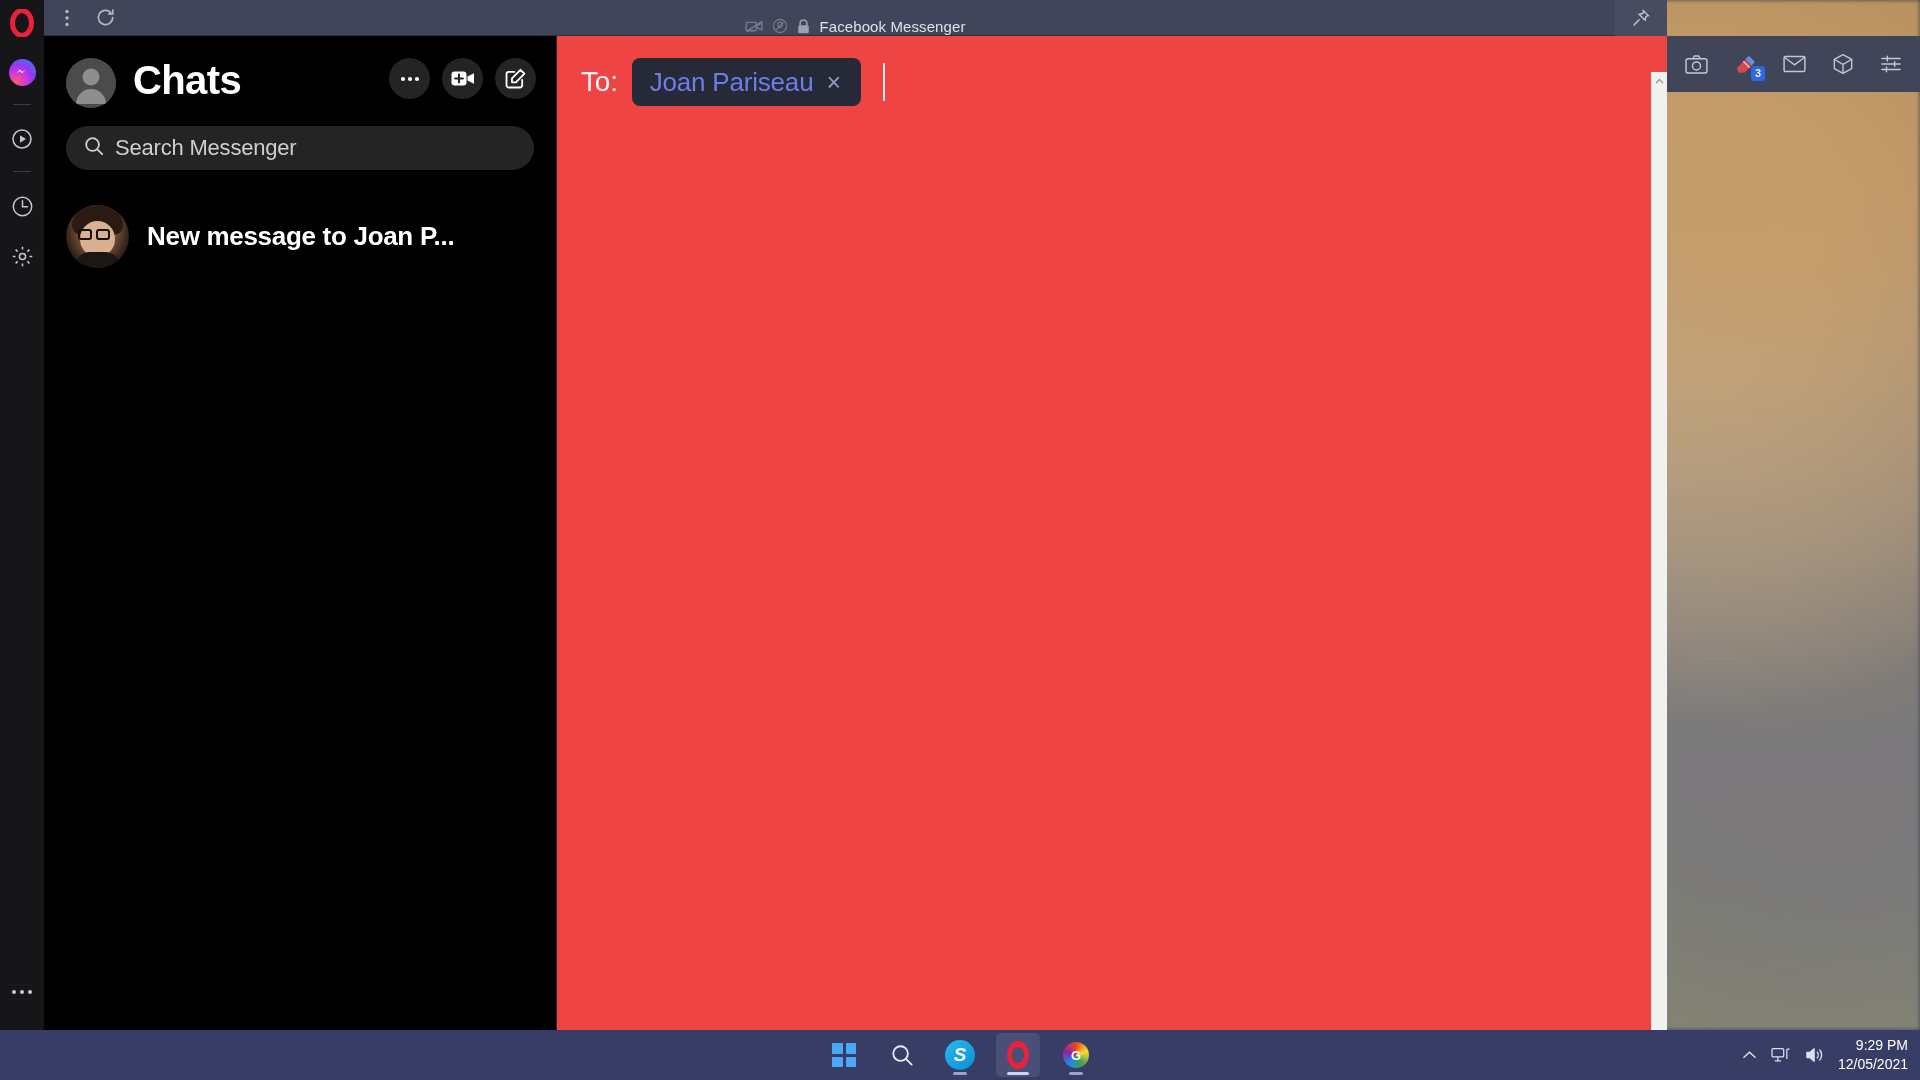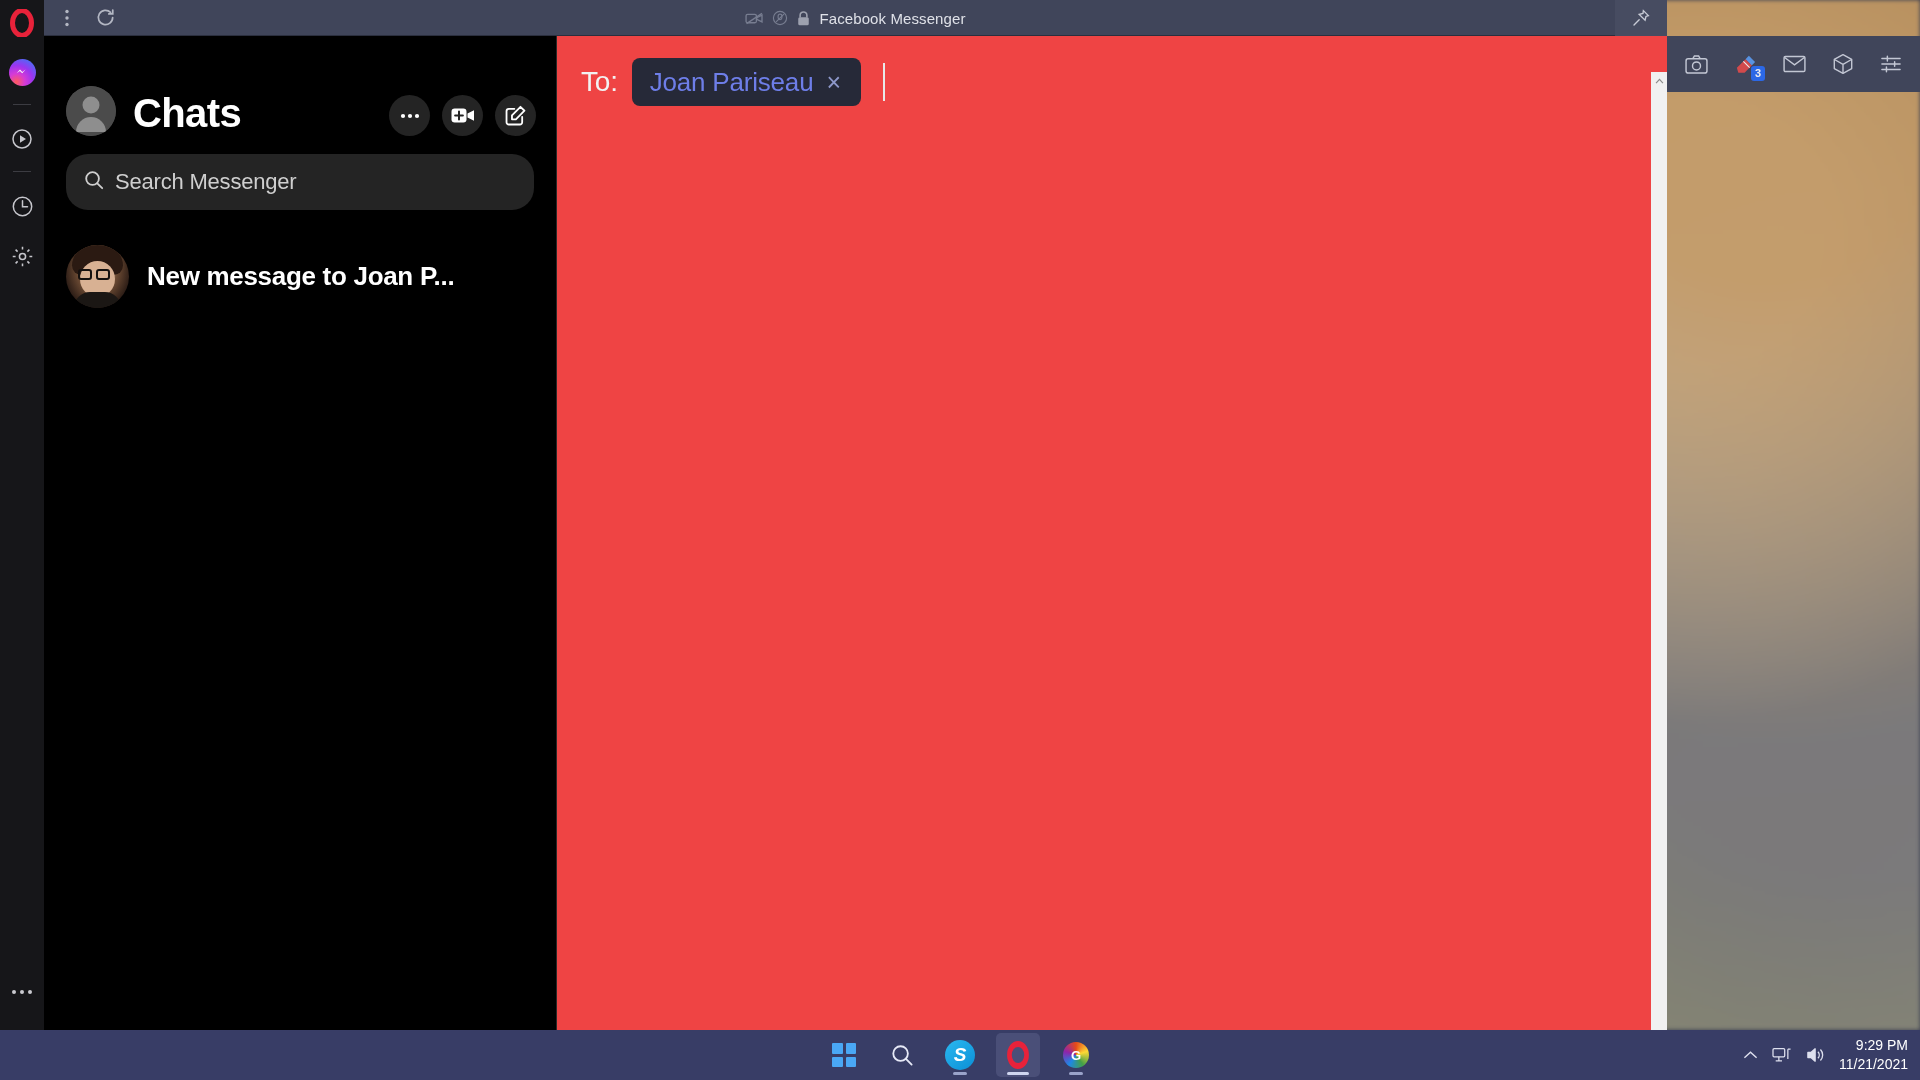--- a/index.html
+++ b/index.html
@@ -58,57 +58,57 @@
     position:relative; height:36px; background:#40455a;
     display:flex; align-items:center;
     border-bottom:1px solid #2b2f3e;
   }
   .tb-btn {
     width:30px; height:30px; margin-left:8px;
     display:flex; align-items:center; justify-content:center;
     cursor:pointer; border-radius:4px; opacity:.85;
   }
   .tb-center {
-    position:absolute; left:0; right:0; top:0; height:36px;
+    position:absolute; left:0; right:0; top:8px; height:36px;
     display:flex; align-items:center; justify-content:center; gap:8px;
     pointer-events:none;
   }
   .tb-center .ic { pointer-events:auto; opacity:.62; display:flex; }
   .tb-title { color:#dfe1e8; font-size:15px; letter-spacing:.1px; }
   .tb-pin {
     position:absolute; right:0; top:0; width:52px; height:36px;
     display:flex; align-items:center; justify-content:center;
     background:#474c61; cursor:pointer;
   }
 
   
   .msgr-body { position:relative; height:994px; background:#0b0b0b; display:flex; }
 
   .chat-pane {
     width:513px; height:100%;
     background:#000000;
     border-right:1px solid #2a2a2a;
     position:relative;
   }
-  .chat-header { display:flex; align-items:flex-end; padding:22px 20px 0 22px;margin-top:28px; }
+  .chat-header { display:flex; align-items:flex-start; padding:22px 20px 0 22px; }
   .avatar-me {
     width:50px; height:50px; border-radius:50%; background:#4b4b4b;
     display:flex; align-items:flex-end; justify-content:center; overflow:hidden; flex:none;
   }
   .chats-title {
     color:#ffffff; font-size:40px; font-weight:bold; margin-left:17px; letter-spacing:-.6px; flex:1;
   }
   .hdr-btn {
     width:41px; height:41px; border-radius:50%; background:#242424;
     display:flex; align-items:center; justify-content:center; cursor:pointer; margin-left:12px; flex:none;
   }
 
   .search-wrap { padding:18px 22px 0 22px; }
   .search-box {
-    height:56px; border-radius:22px; background:#242424;
+    height:44px; border-radius:22px; background:#242424;
     display:flex; align-items:center; padding:0 18px; cursor:text;
   }
   .search-ph { color:#cfcfcf; font-size:22px; margin-left:11px; letter-spacing:-.2px; }
 
   .conv-item { display:flex; align-items:center; padding:22px 22px 0 22px; cursor:pointer;margin-top:13px; }
   .conv-avatar {
     width:63px; height:63px; border-radius:50%; flex:none; overflow:hidden; position:relative;
     background:radial-gradient(ellipse at 50% 38%, #c7a98c 0 22%, #6b4a33 45%, #241712 78%, #0d0907 100%);
   }
   .conv-avatar .hair { position:absolute; left:6px; top:0; width:51px; height:30px; border-radius:26px 26px 12px 12px; background:#2b1a12; }
@@ -456,17 +456,17 @@
         </svg>
       </span>
       <span class="tray-ic">
         <svg width="19" height="18" viewBox="0 0 20 18" fill="none" stroke="#eceefa" stroke-width="1.4">
           <path d="M2 6.4h3.2L9.6 2.5v13L5.2 11.6H2z" fill="#eceefa" stroke-linejoin="round"></path>
           <path d="M12.6 5.6a5 5 0 0 1 0 6.8M15.2 3.2a8.4 8.4 0 0 1 0 11.6"></path>
         </svg>
       </span>
       <div class="clock">
         <div>9:29 PM</div>
-        <div>11/21/2021</div>
+        <div>12/05/2021</div>
       </div>
     </div>
   </div>
 </div>
 
 </body></html>

